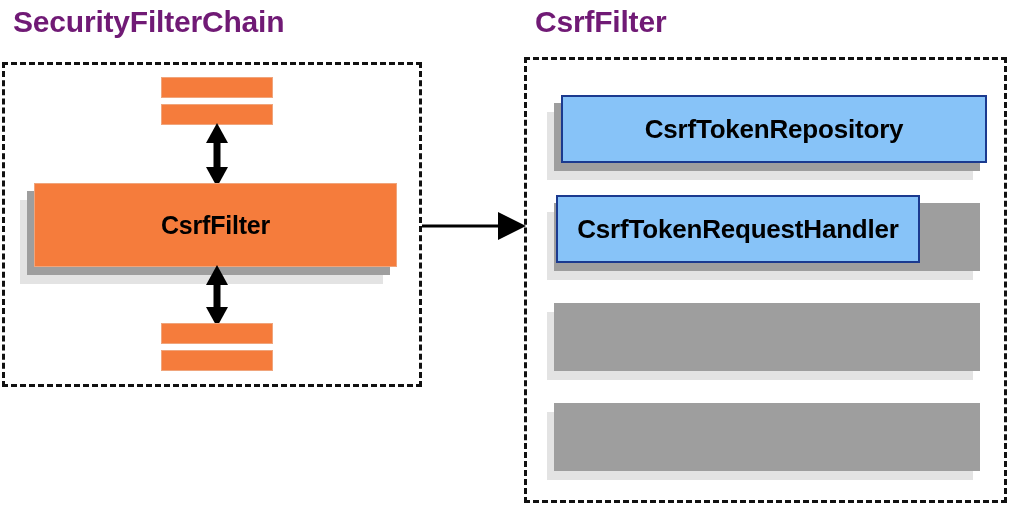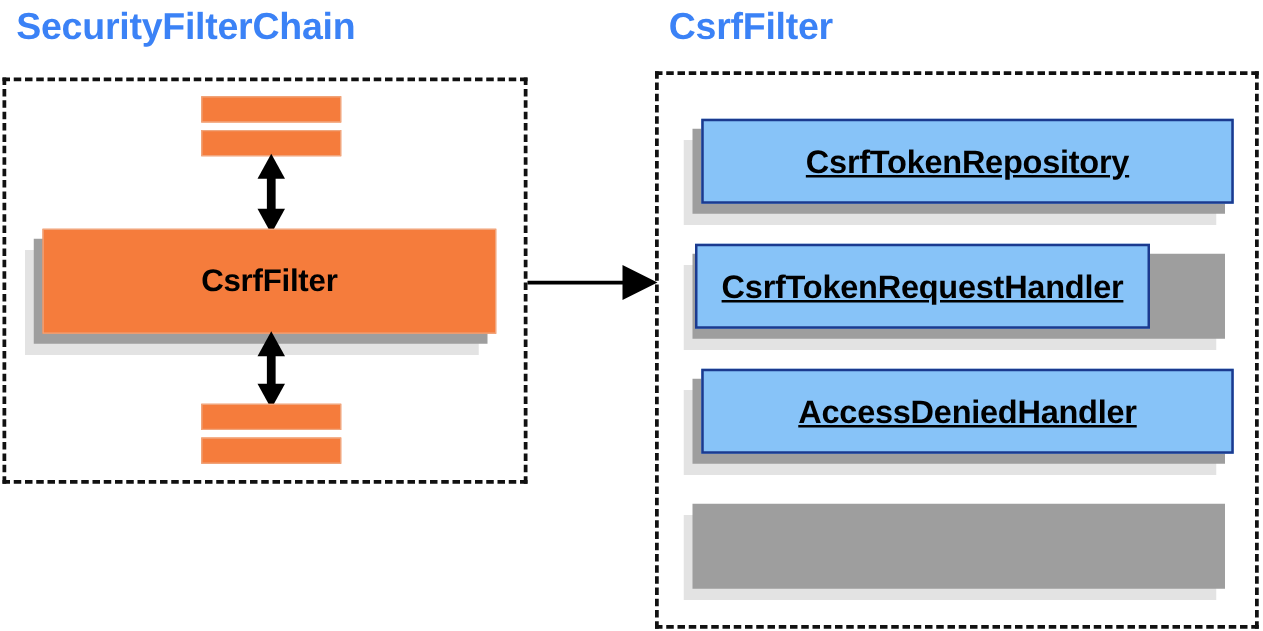--- a/index.html
+++ b/index.html
@@ -16,21 +16,21 @@
     height: 505px;
     background: #ffffff;
     overflow: hidden;
   }
 
   .panel-title {
     position: absolute;
     font-weight: bold;
     font-size: 30px;
     line-height: 32px;
-    color: #3b82f6;
+    color: #701a75;
     letter-spacing: -0.2px;
     white-space: nowrap;
   }
   #title-left  { left: 13px; top: 6px; }
   #title-right { left: 535px; top: 6px; }
 
   .dashed-panel {
     position: absolute;
     border: 3px dashed #111111;
     box-sizing: border-box;
@@ -61,21 +61,20 @@
   }
   .card-orange {
     background: #f57c3c;
     border: 1px solid #f0a57c;
   }
   .card-blue {
     background: #87c3f8;
     border: 2px solid #1b3a8f;
     font-size: 26px;
     letter-spacing: -0.2px;
-    text-decoration: underline;
   }
   #card-csrffilter {
     font-size: 25px;
     letter-spacing: -0.2px;
   }
 
   .bar {
     position: absolute;
     background: #f57c3c;
     border: 1px solid #f0a57c;
@@ -130,18 +129,17 @@
   <div class="shadow-far" style="left:547px; top:112px; width:426px; height:68px;"></div>
   <div class="shadow-near" style="left:554px; top:103px; width:426px; height:68px;"></div>
   <div class="card card-blue" style="left:561px; top:95px; width:426px; height:68px;">CsrfTokenRepository</div>
 
   <div class="shadow-far" style="left:547px; top:212px; width:426px; height:68px;"></div>
   <div class="shadow-near" style="left:554px; top:203px; width:426px; height:68px;"></div>
   <div class="card card-blue" style="left:556px; top:195px; width:364px; height:68px;text-align:center;">CsrfTokenRequestHandler</div>
 
   <div class="shadow-far" style="left:547px; top:312px; width:426px; height:68px;"></div>
   <div class="shadow-near" style="left:554px; top:303px; width:426px; height:68px;"></div>
-  <div class="card card-blue" style="left:561px; top:295px; width:426px; height:68px;">AccessDeniedHandler</div>
 
   <div class="shadow-far" style="left:547px; top:412px; width:426px; height:68px;"></div>
   <div class="shadow-near" style="left:554px; top:403px; width:426px; height:68px;"></div>
 
 </div>
 
 </body></html>

